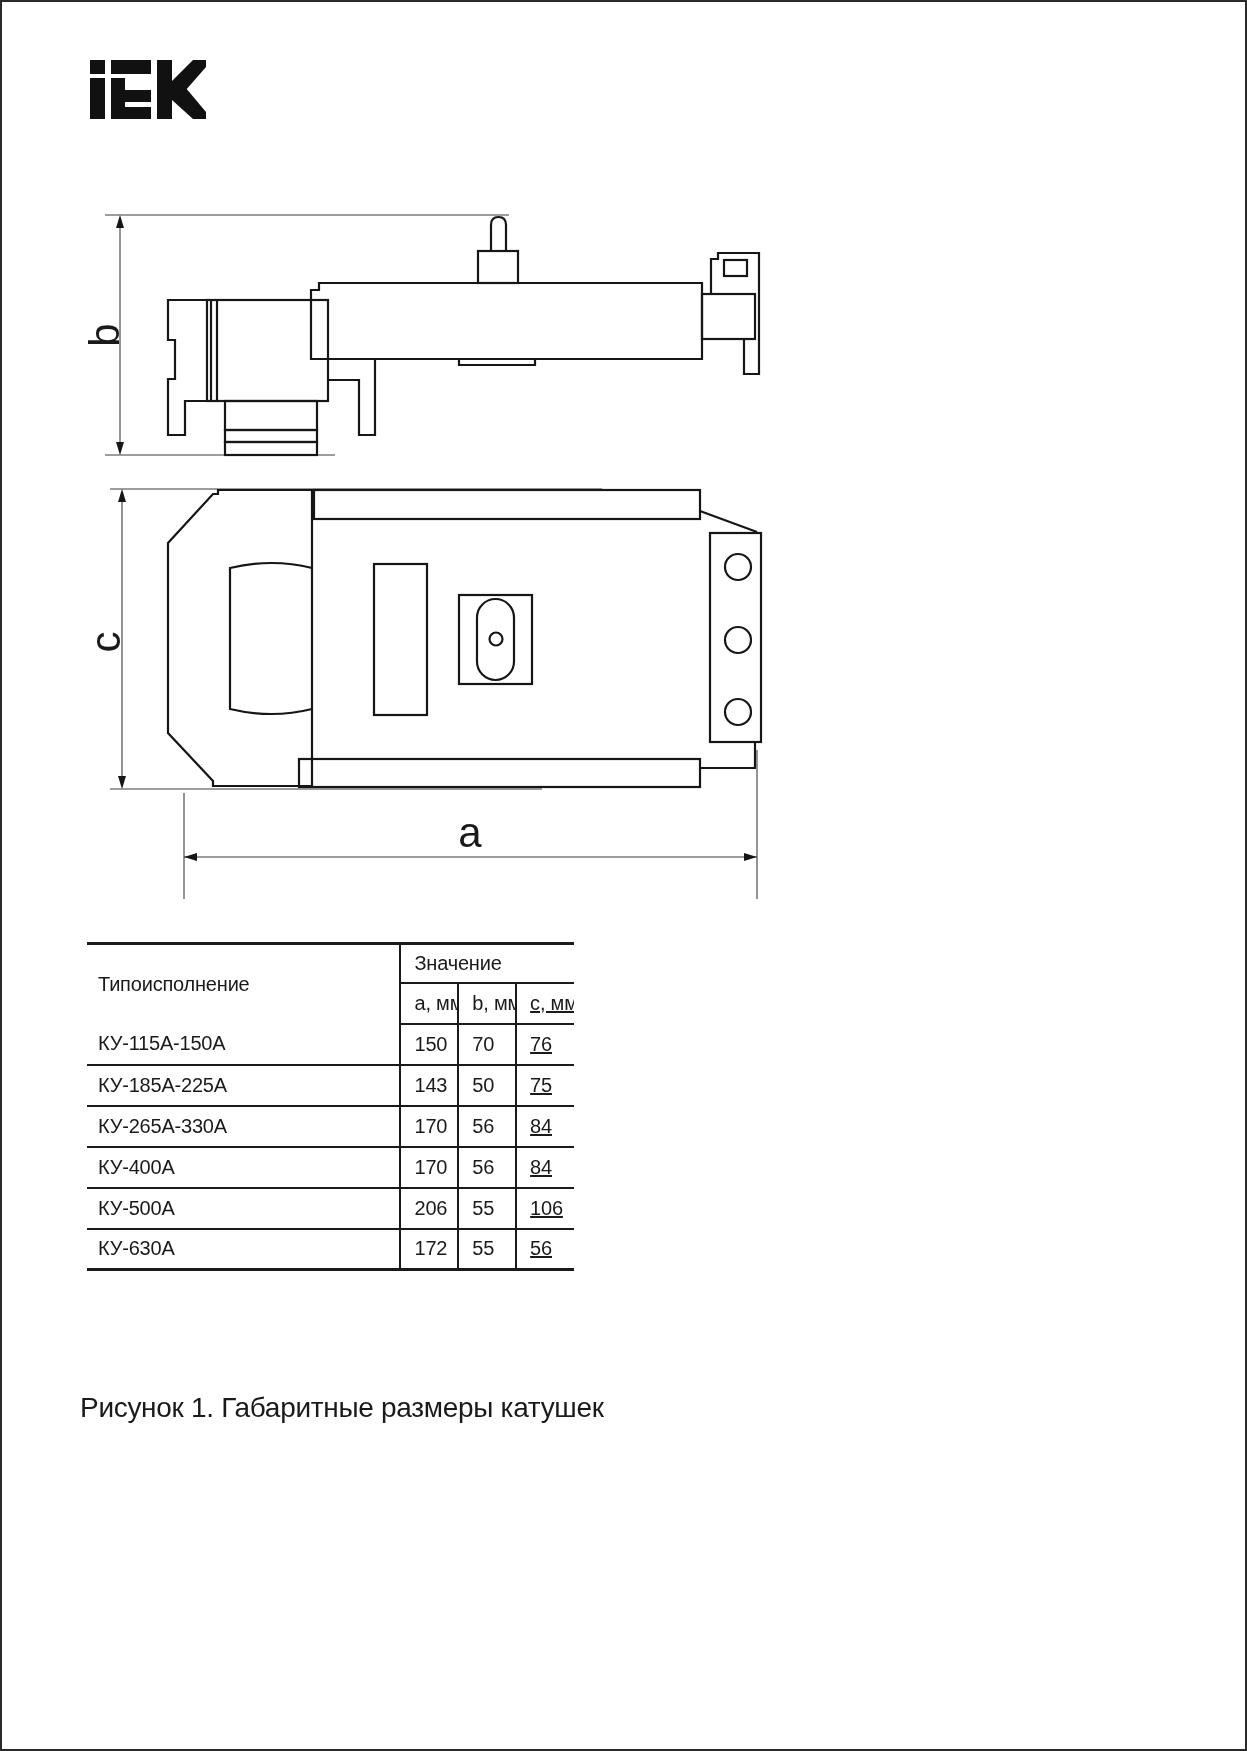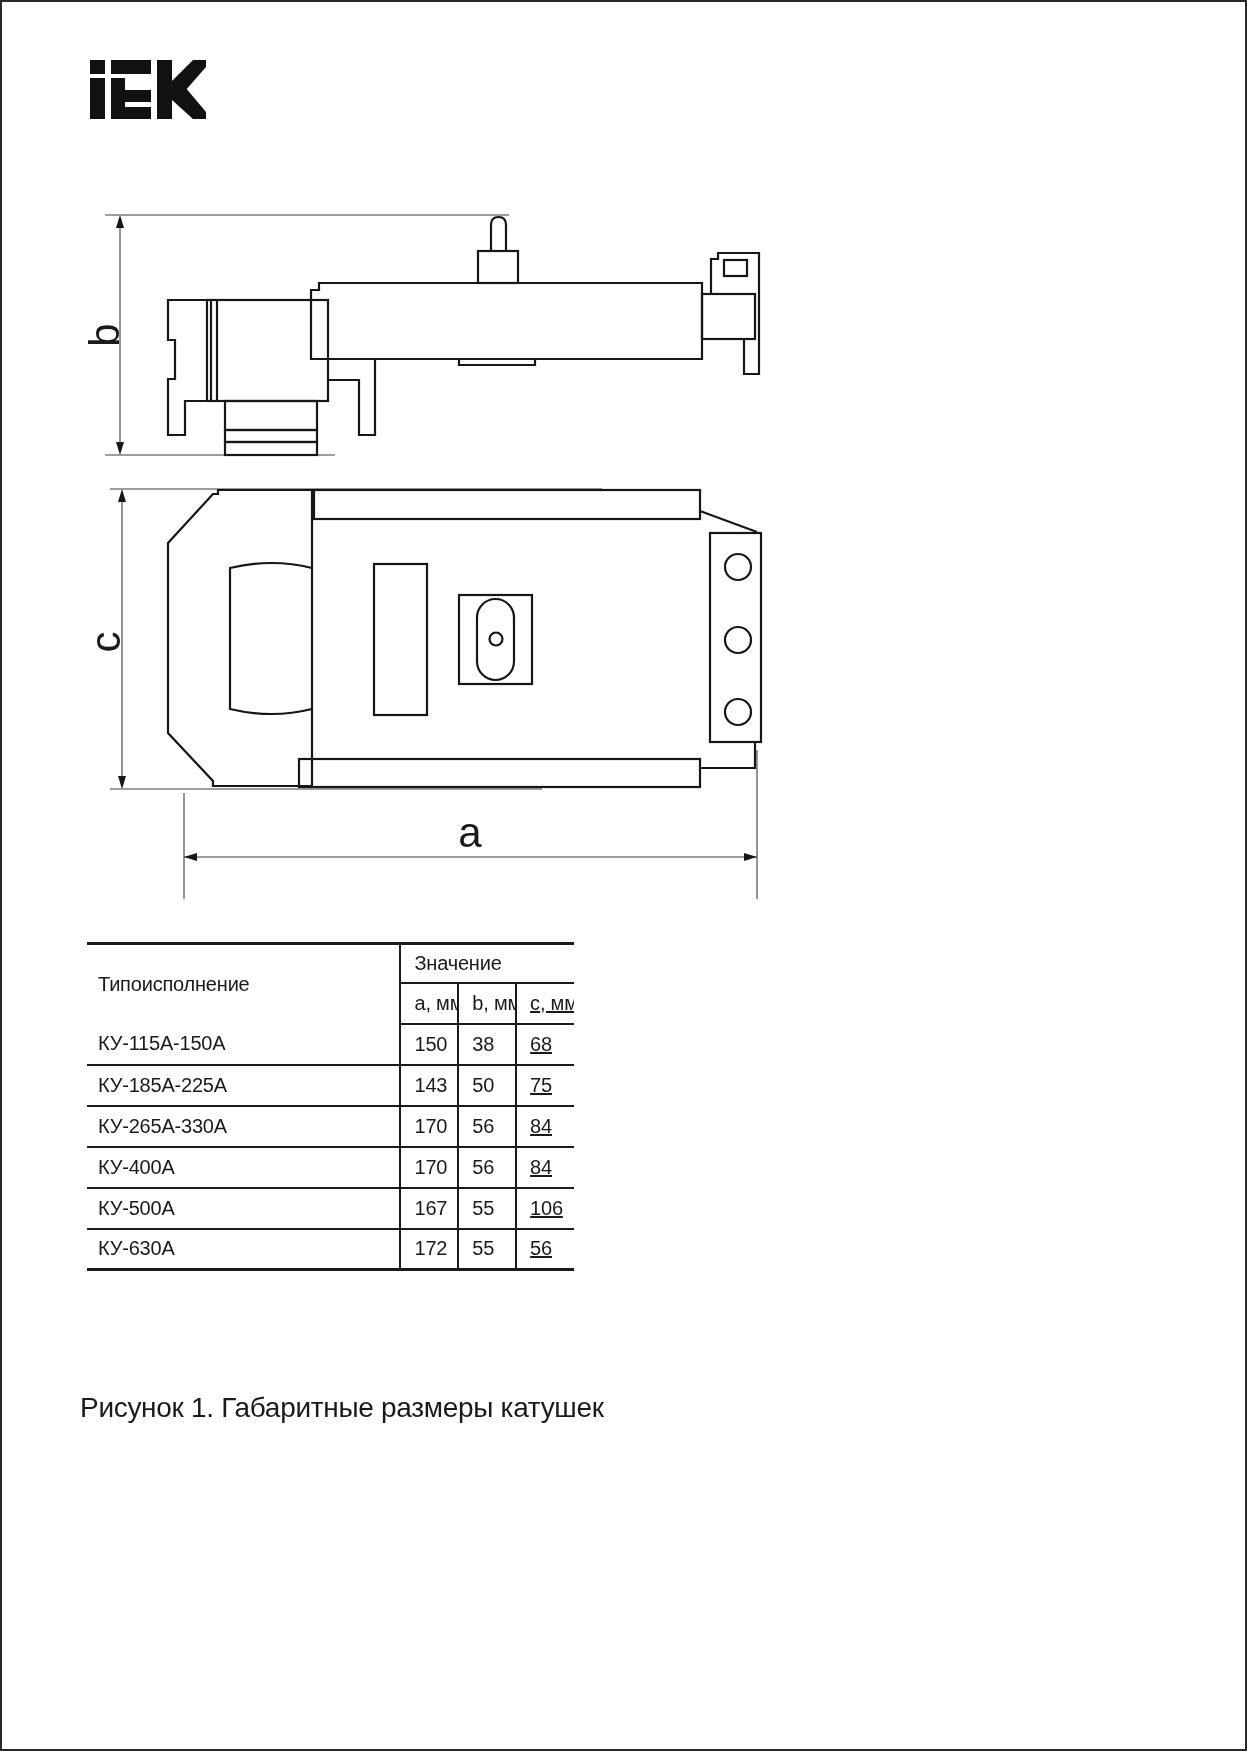--- a/index.html
+++ b/index.html
@@ -132,22 +132,22 @@
         <th class="c2 vl hb" colspan="3">Значение</th>
       </tr>
       <tr>
         <th class="c2 vl hb">a, мм</th>
         <th class="c3 vl hb">b, мм</th>
         <th class="c4 vl hb">c, мм</th>
       </tr>
       <tr>
         <td class="c1 hb">КУ-115А-150А</td>
         <td class="c2 vl hb">150</td>
-        <td class="c3 vl hb">38</td>
-        <td class="c4 vl hb">68</td>
+        <td class="c3 vl hb">70</td>
+        <td class="c4 vl hb">76</td>
       </tr>
       <tr>
         <td class="c1 hb">КУ-185А-225А</td>
         <td class="c2 vl hb">143</td>
         <td class="c3 vl hb">50</td>
         <td class="c4 vl hb">75</td>
       </tr>
       <tr>
         <td class="c1 hb">КУ-265А-330А</td>
         <td class="c2 vl hb">170</td>
@@ -155,21 +155,21 @@
         <td class="c4 vl hb">84</td>
       </tr>
       <tr>
         <td class="c1 hb">КУ-400А</td>
         <td class="c2 vl hb">170</td>
         <td class="c3 vl hb">56</td>
         <td class="c4 vl hb">84</td>
       </tr>
       <tr>
         <td class="c1 hb">КУ-500А</td>
-        <td class="c2 vl hb">167</td>
+        <td class="c2 vl hb">206</td>
         <td class="c3 vl hb">55</td>
         <td class="c4 vl hb">106</td>
       </tr>
       <tr>
         <td class="c1">КУ-630А</td>
         <td class="c2 vl">172</td>
         <td class="c3 vl">55</td>
         <td class="c4 vl">56</td>
       </tr>
     </tbody>

